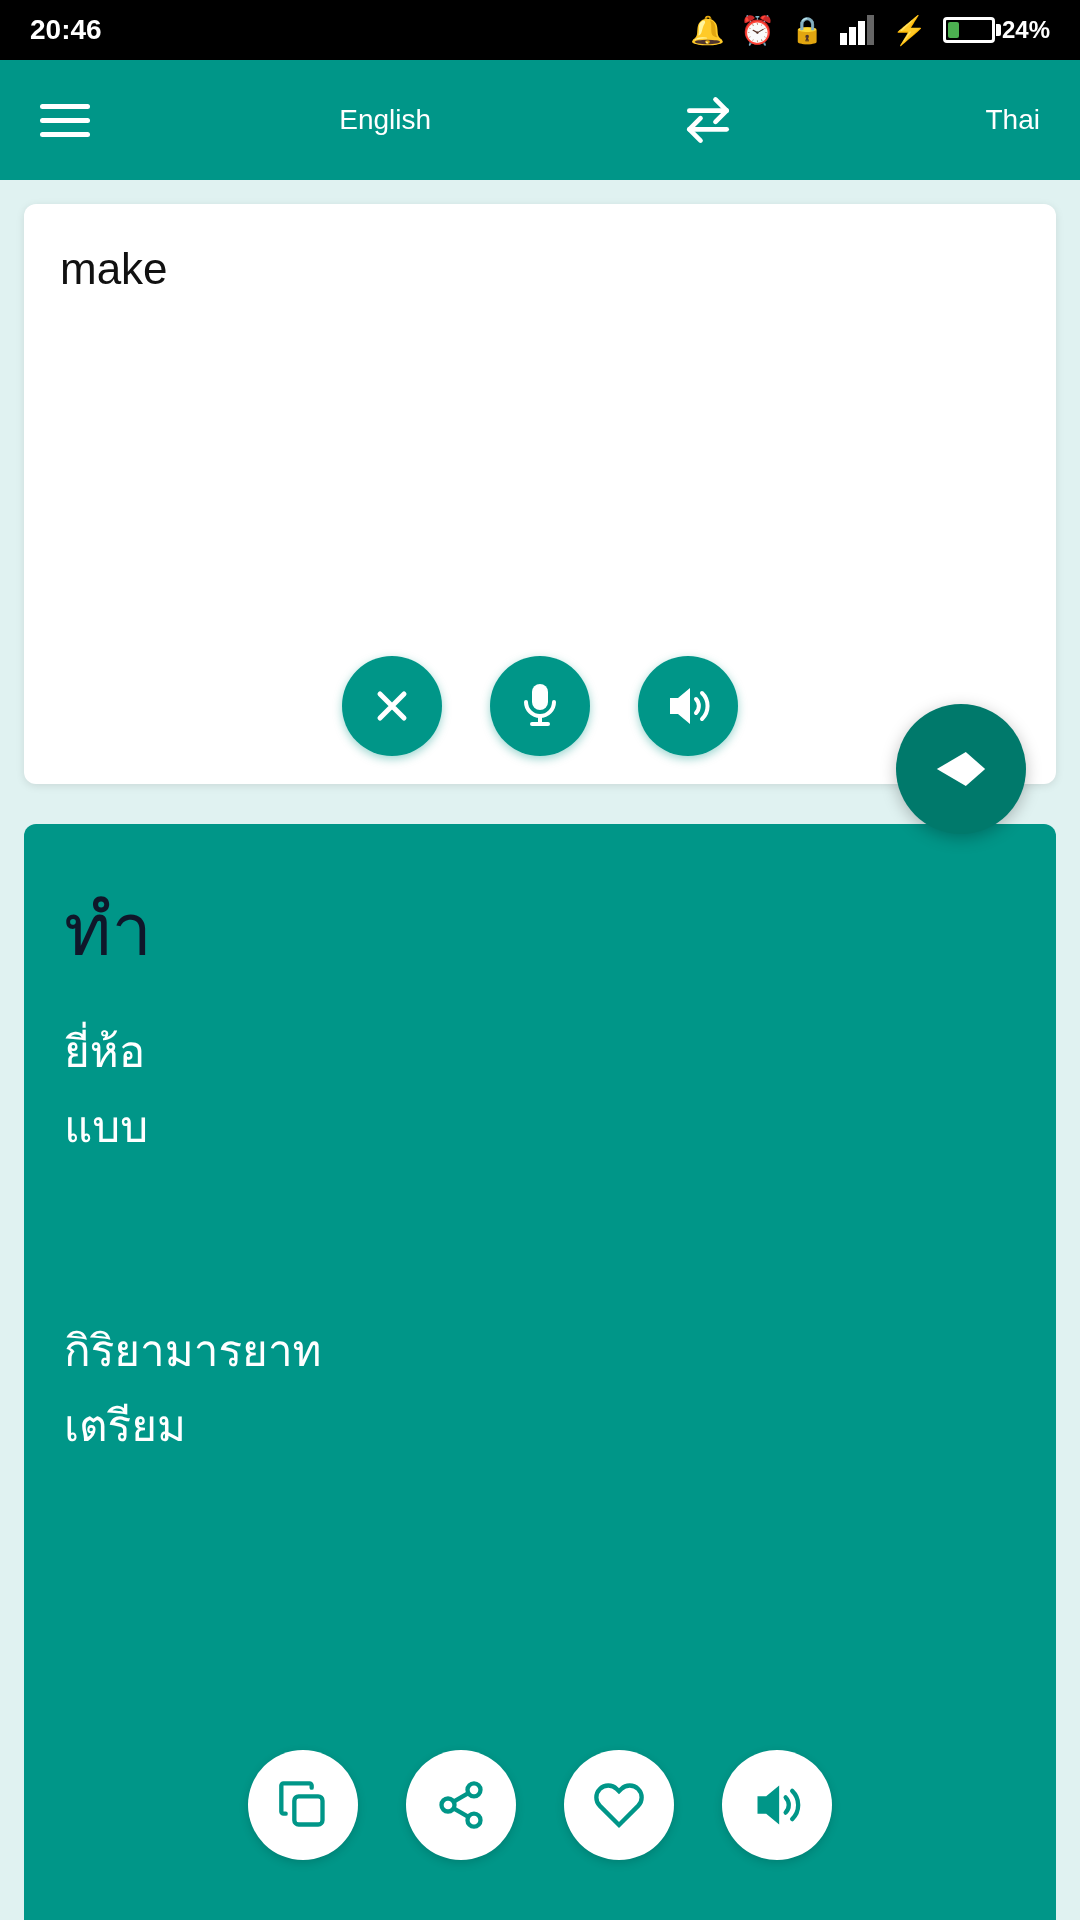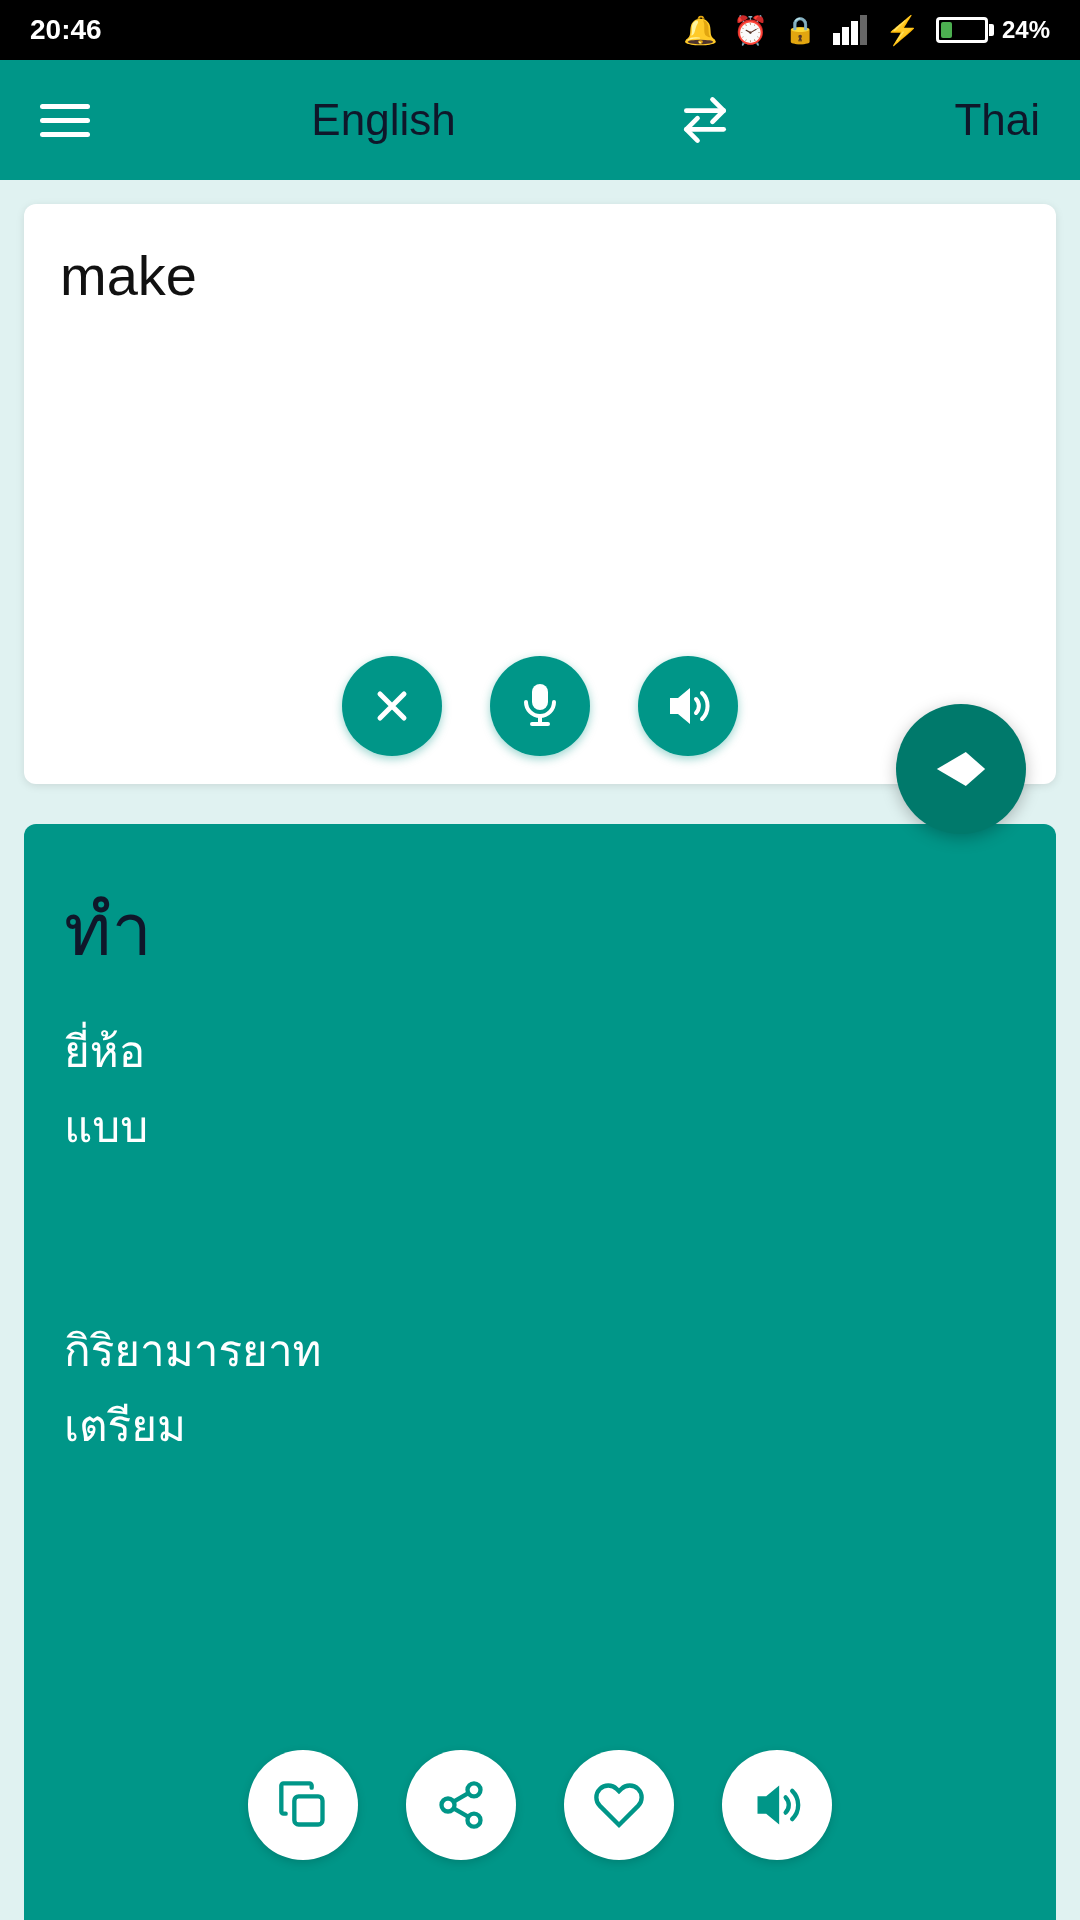--- a/index.html
+++ b/index.html
@@ -28,21 +28,21 @@
       flex-shrink: 0;
     }
     .status-bar-right {
       display: flex;
       align-items: center;
       gap: 16px;
     }
     .battery-icon {
       display: inline-flex;
       align-items: center;
-      gap: 14px;
+      gap: 7px;
     }
     .battery-body {
       width: 52px;
       height: 26px;
       border: 3px solid #fff;
       border-radius: 4px;
       position: relative;
       display: inline-block;
     }
     .battery-body::after {
@@ -83,22 +83,22 @@
       cursor: pointer;
     }
     .toolbar-menu span {
       display: block;
       width: 50px;
       height: 5px;
       background: #fff;
       border-radius: 3px;
     }
     .toolbar-lang {
-      color: #0f172a;
-      font-size: 44px;
+      color: #ffffff;
+      font-size: 28px;
       font-weight: 400;
       cursor: pointer;
     }
     .toolbar-swap {
       color: #fff;
       font-size: 52px;
       cursor: pointer;
       display: flex;
       align-items: center;
     }
@@ -128,21 +128,21 @@
       border-radius: 12px;
       padding: 36px 36px 28px 36px;
       box-shadow: 0 2px 8px rgba(0,0,0,0.10);
       display: flex;
       flex-direction: column;
       min-height: 580px;
       position: relative;
       flex-shrink: 0;
     }
     .input-text {
-      font-size: 56px;
+      font-size: 44px;
       font-weight: 400;
       color: #111;
       line-height: 1.3;
       flex: 1;
       border: none;
       outline: none;
       resize: none;
       font-family: inherit;
       min-height: 320px;
     }

